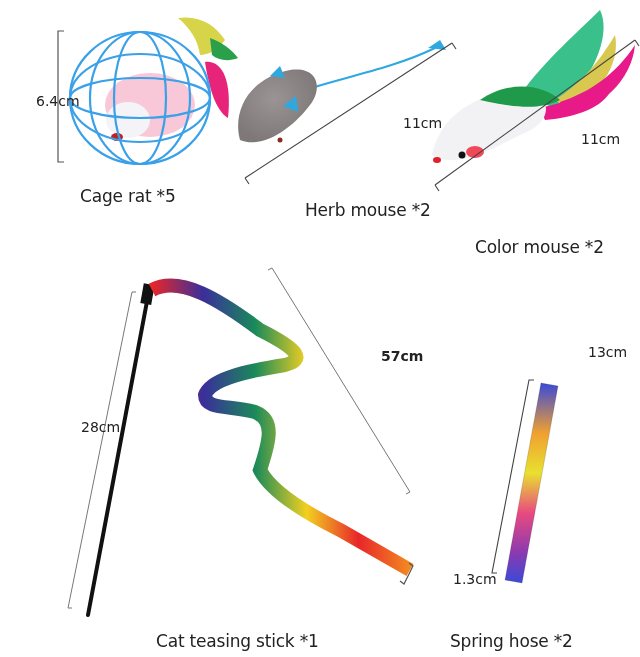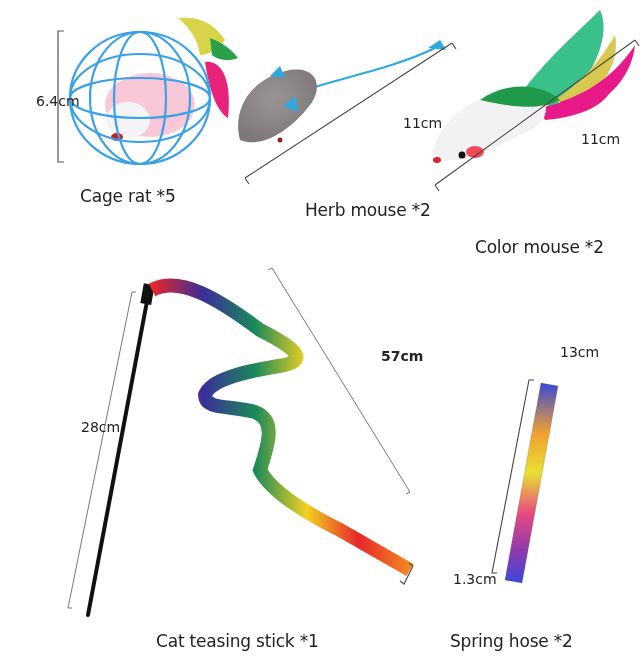--- a/index.html
+++ b/index.html
@@ -135,14 +135,14 @@
 <div class="abs label" style="left:258px; top:200px;margin-left:47px;">Herb mouse *2</div>
 
 <div class="abs dim" style="left:545px; top:131px;">11cm</div>
 <div class="abs label" style="left:475px; top:201px;margin-top:36px;">Color mouse *2</div>
 
 <div class="abs dim" style="left:45px; top:419px;">28cm</div>
 <div class="abs dim" style="left:345px; top:348px;font-weight:bold;">57cm</div>
 <div class="abs dim" style="left:417px; top:571px;">1.3cm</div>
 <div class="abs label" style="left:156px; top:631px;">Cat teasing stick *1</div>
 
-<div class="abs dim" style="left:524px; top:344px;">13cm</div>
+<div class="abs dim" style="left:552px; top:344px;">13cm</div>
 <div class="abs label" style="left:450px; top:631px;">Spring hose *2</div>
 
 </body></html>

